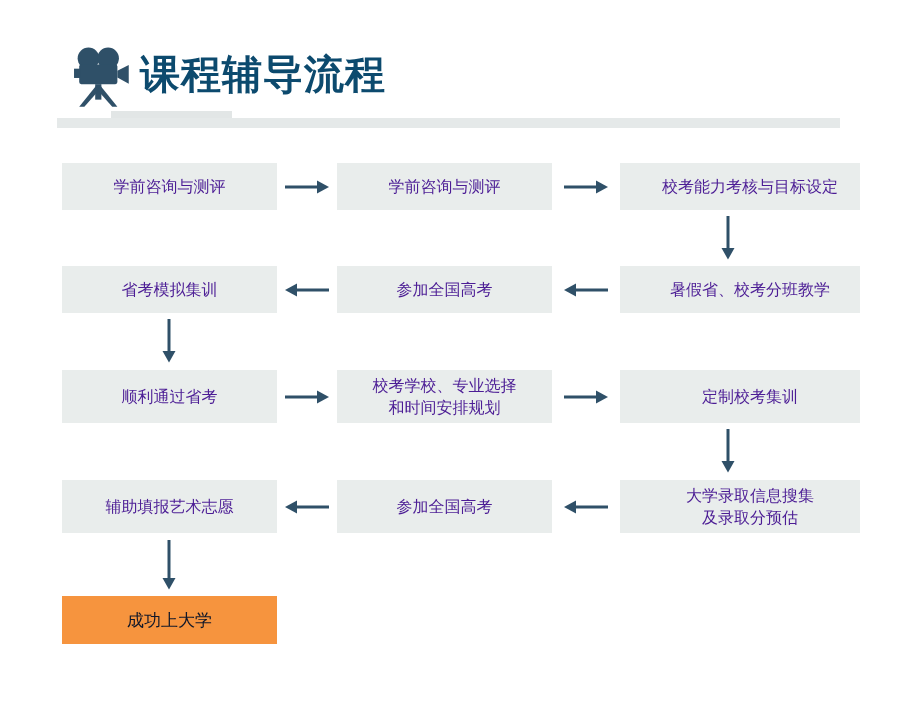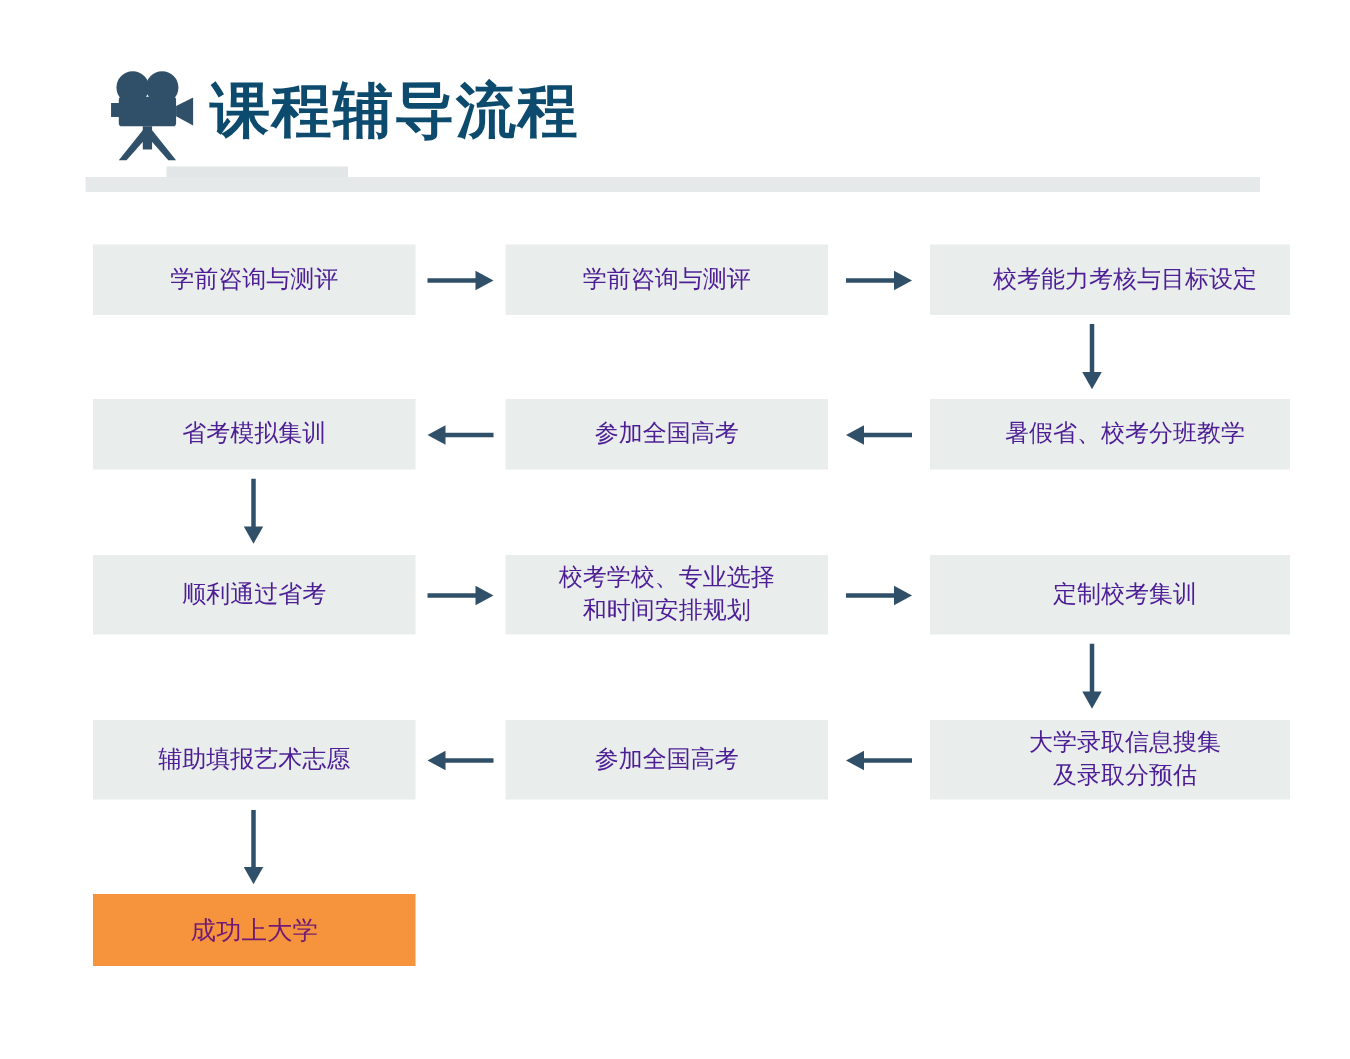--- a/index.html
+++ b/index.html
@@ -18,21 +18,21 @@
        background:#e9edec;color:#4c1d95;font-size:16px;line-height:1.35;
        text-align:center;white-space:pre-line;}
   .col1{left:62px;width:215px;}
   .col2{left:337px;width:215px;}
   .col3{left:620px;width:220px;padding-left:20px;}
   .r1{top:163px;height:47px;}
   .r2{top:266px;height:47px;text-align:right;}
   .r3{top:370px;height:53px;}
   .r4{top:480px;height:53px;}
   .final-box{position:absolute;left:62px;top:596px;width:215px;height:48px;
-             background:#f6943e;color:#701a75;font-size:17px;
+             background:#f6943e;color:#0f172a;font-size:17px;
              display:flex;align-items:center;justify-content:center;}
 
   
   .harrow{position:absolute;width:46px;height:14px;}
   .varrow{position:absolute;width:14px;}
   .gap1{left:284px;} .gap2{left:563px;}
   .ay1{top:180px;} .ay2{top:283px;} .ay3{top:390px;} .ay4{top:500px;}
   .flip{transform:scaleX(-1);}
   .vleft{left:162px;} .vright{left:721px;}
 </style>

